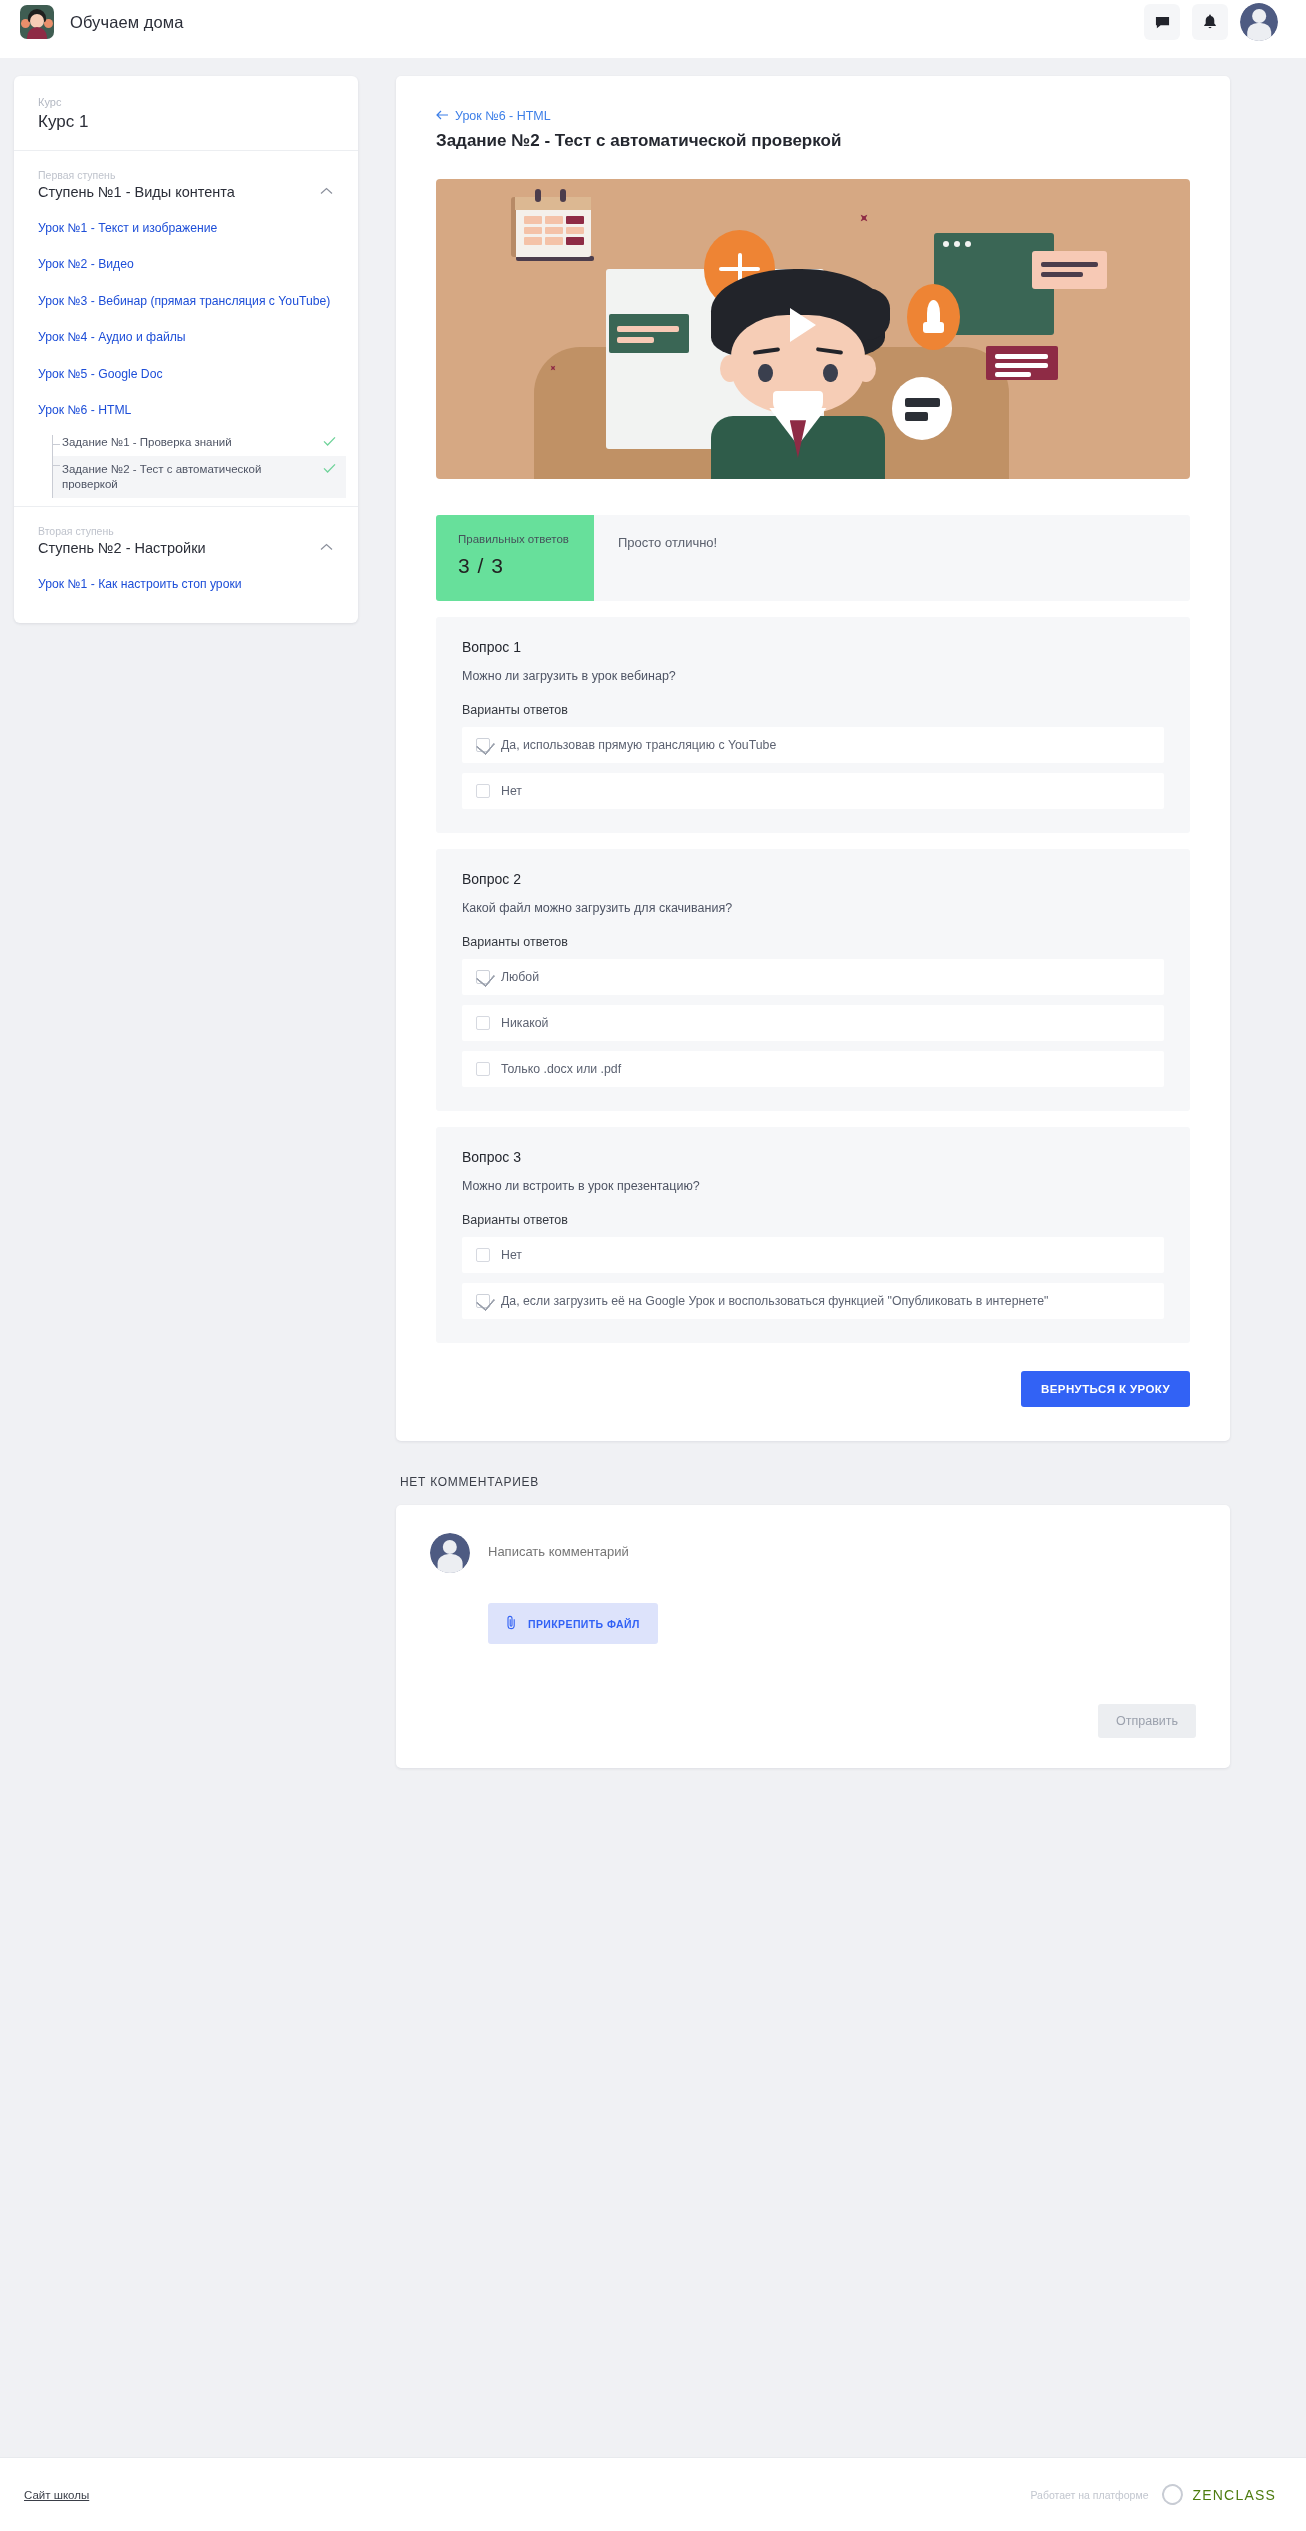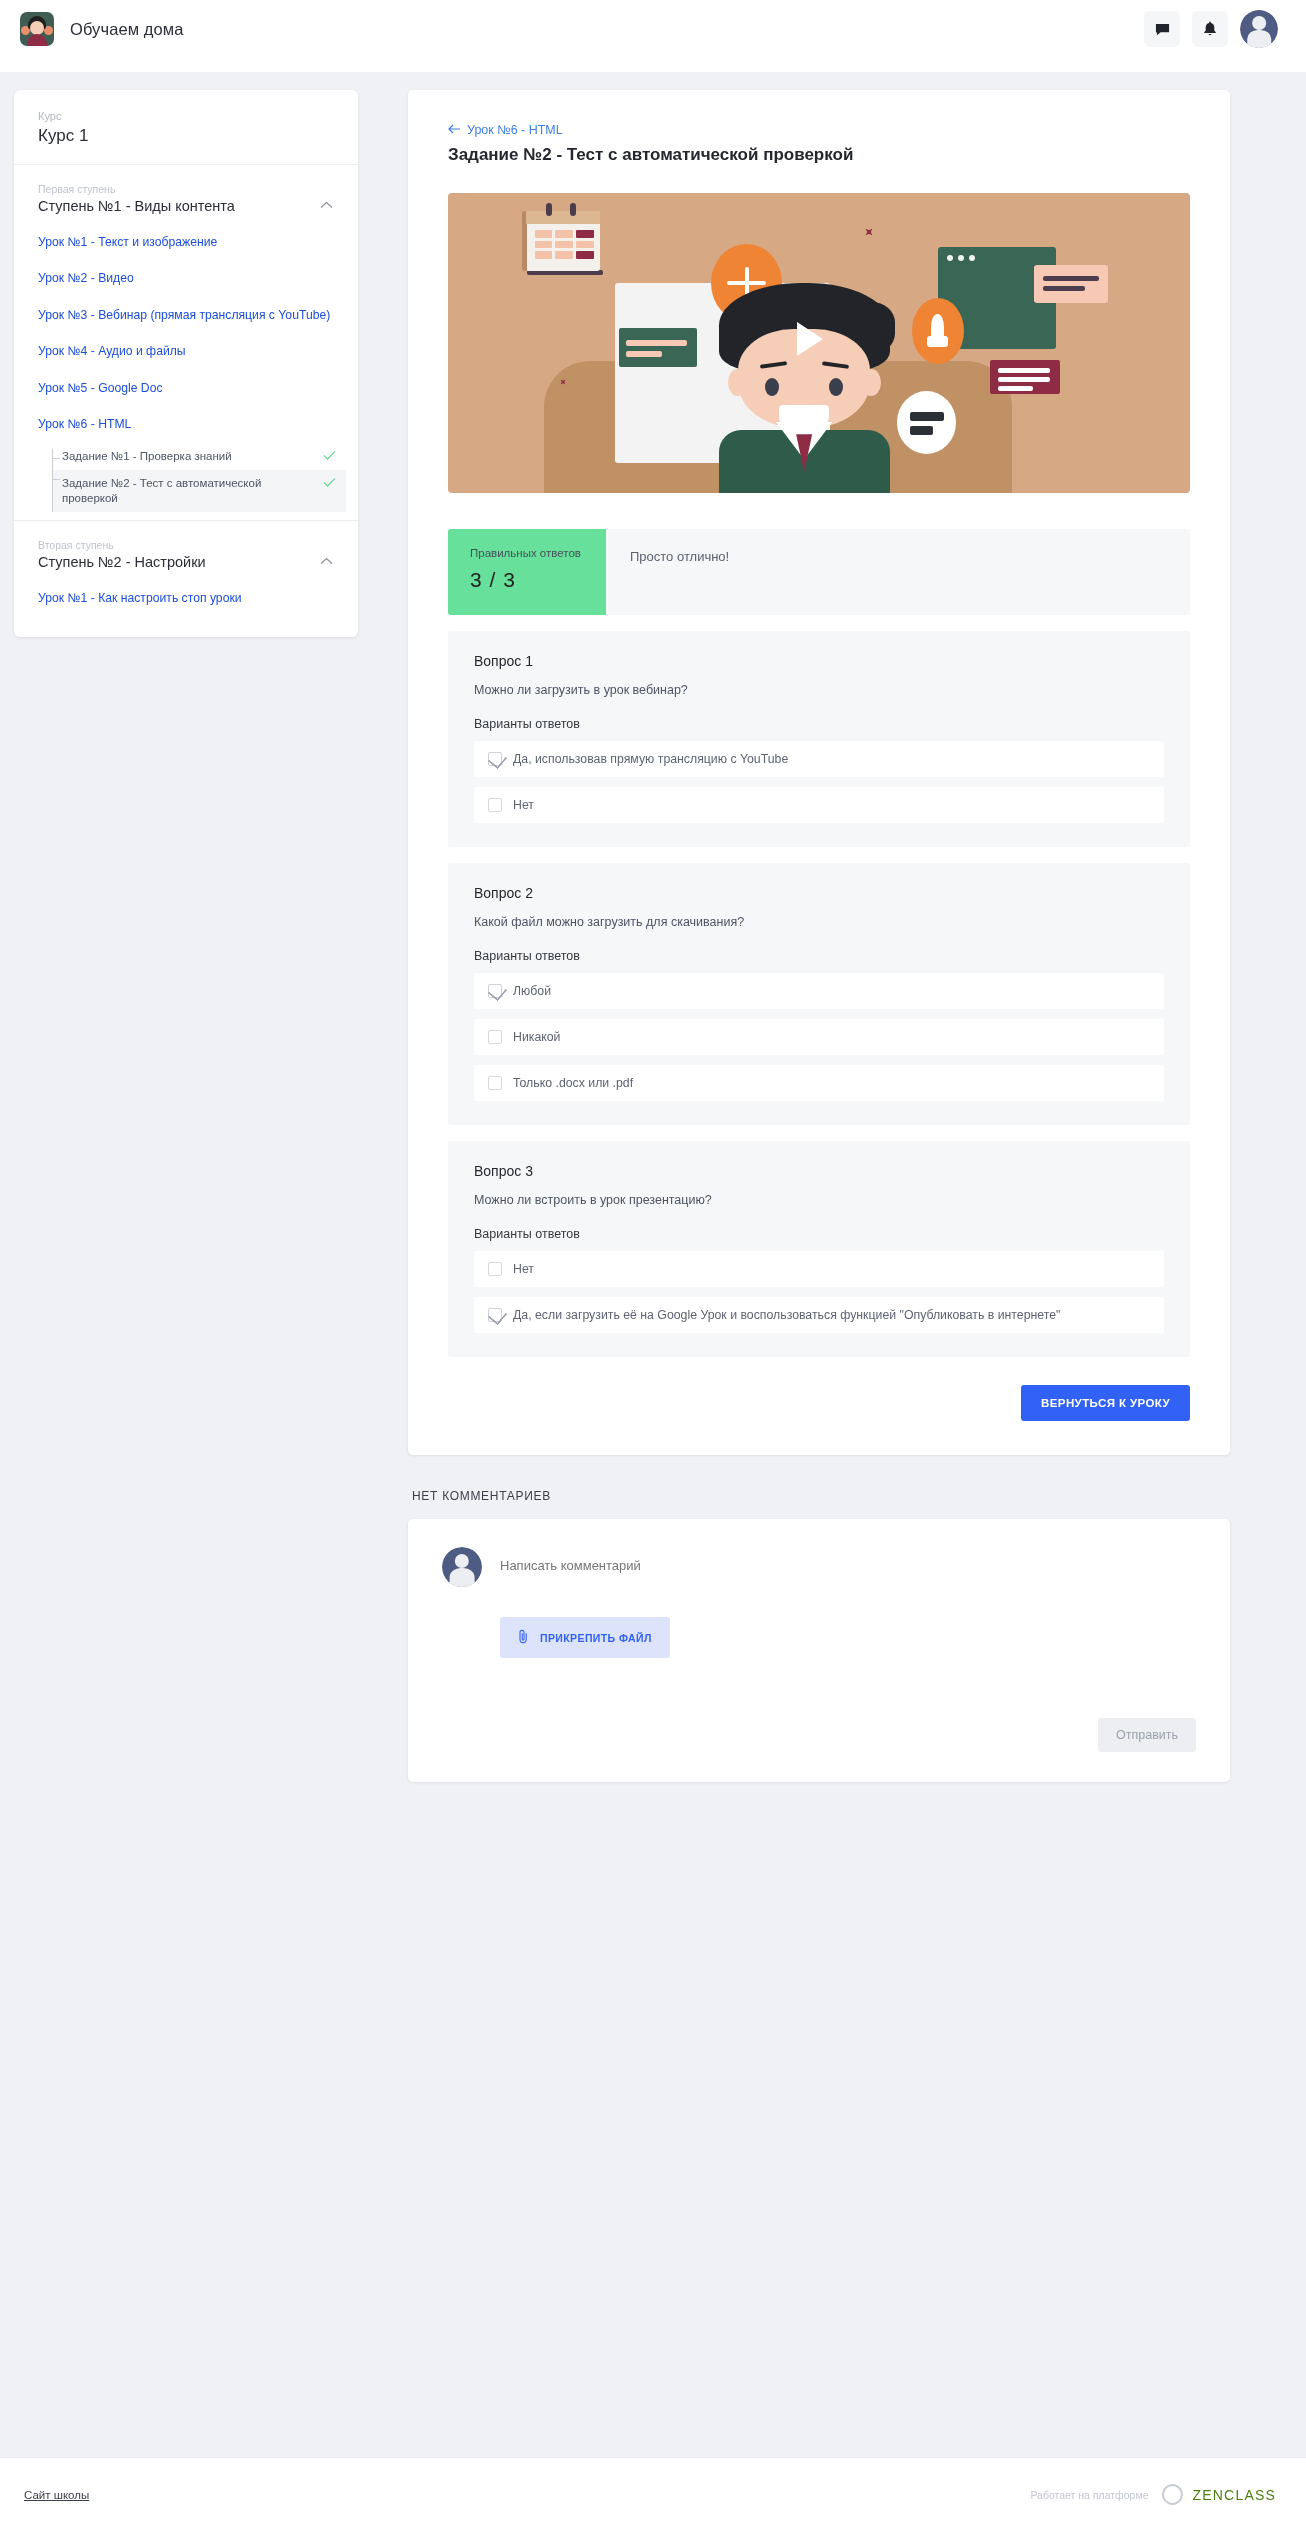--- a/index.html
+++ b/index.html
@@ -6,21 +6,21 @@
   html, body {
     width: 1306px;
     background: #f0f1f4;
     font-family: "Liberation Sans", sans-serif;
     -webkit-font-smoothing: antialiased;
   }
   body { position: relative; min-height: 2531px; }
 
   
   .topbar {
-    height: 72px;
+    height: 58px;
     background: #ffffff;
     display: flex;
     align-items: center;
     padding: 0 28px 14px 20px;
     position: relative;
     z-index: 5;
   }
   .brand { display: flex; align-items: center; gap: 16px; }
   .brand-logo {
     width: 34px; height: 34px; border-radius: 7px;
@@ -49,21 +49,21 @@
   }
   .av-circle { position:absolute; inset:0; border-radius:50%; background:#4e5b82; }
   .av-head { position:absolute; left:50%; top:17%; transform:translateX(-50%); width:36%; height:36%; background:#eceef2; border-radius:50%; }
   .av-body { position:absolute; left:50%; top:53%; transform:translateX(-50%); width:62%; height:52%; background:#eceef2; border-radius:45% 45% 0 0; }
 
   
   .page {
     display: flex;
     align-items: flex-start;
     padding: 18px 0 0 0;
-    gap: 16px;
+    gap: 4px;
   }
   .sidebar {
     width: 344px;
     margin-left: 14px;
     background: #ffffff;
     border-radius: 6px;
     box-shadow: 0 1px 3px rgba(30,35,60,.10);
     overflow: hidden;
     flex: none;
   }

